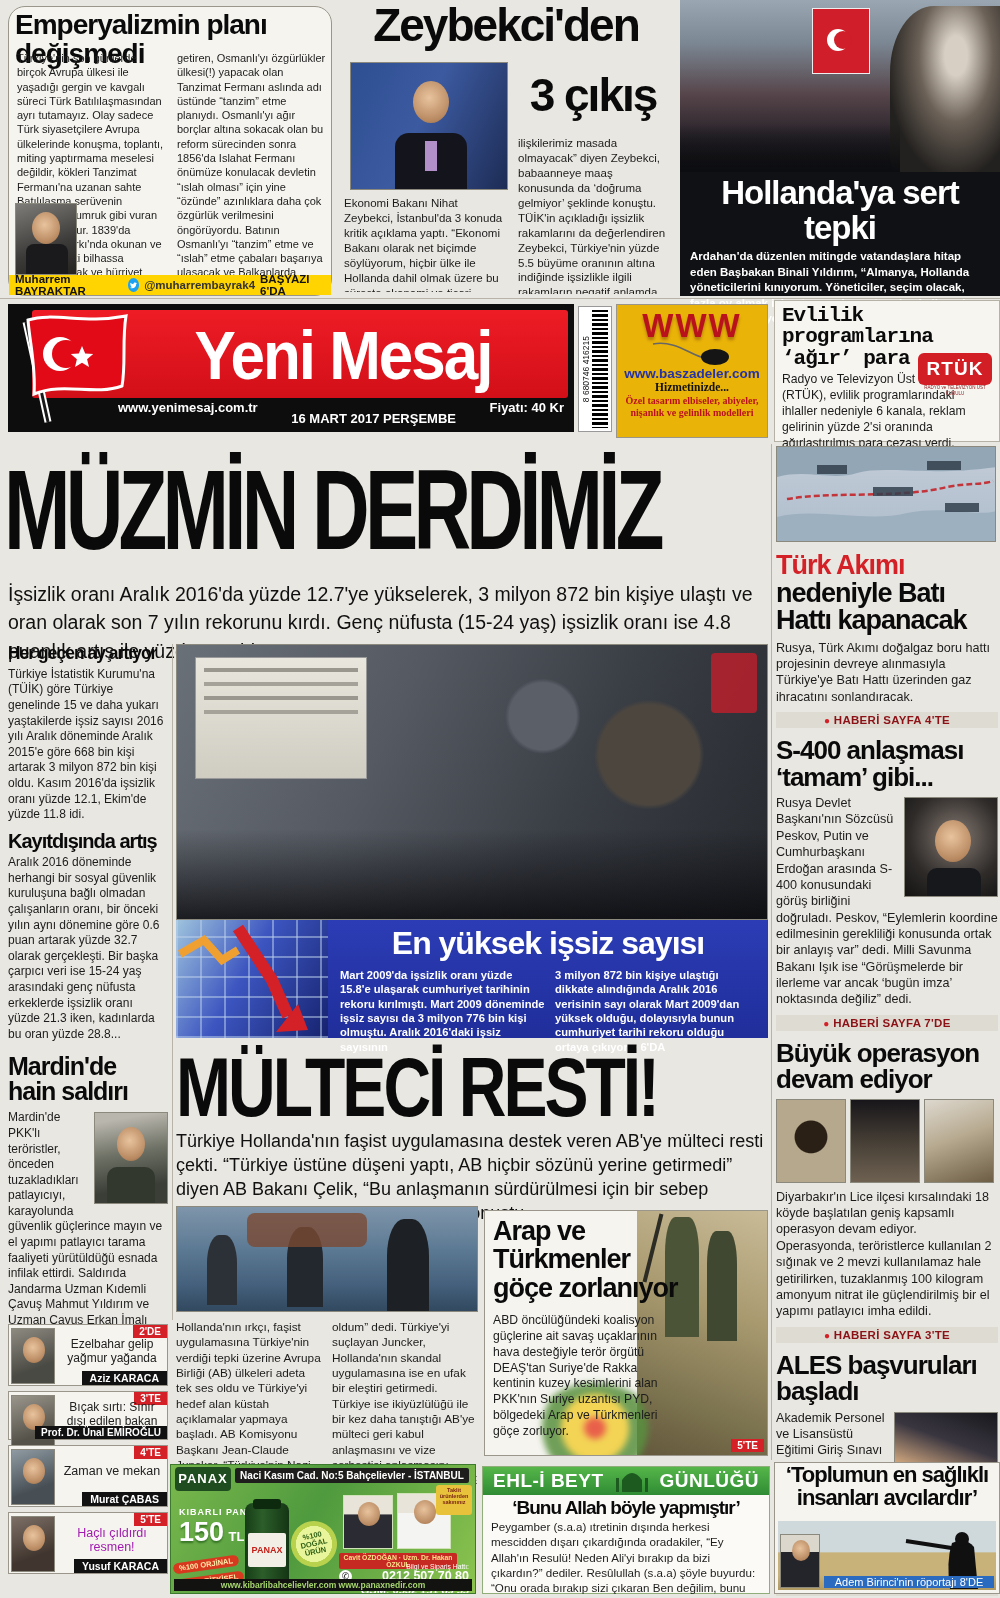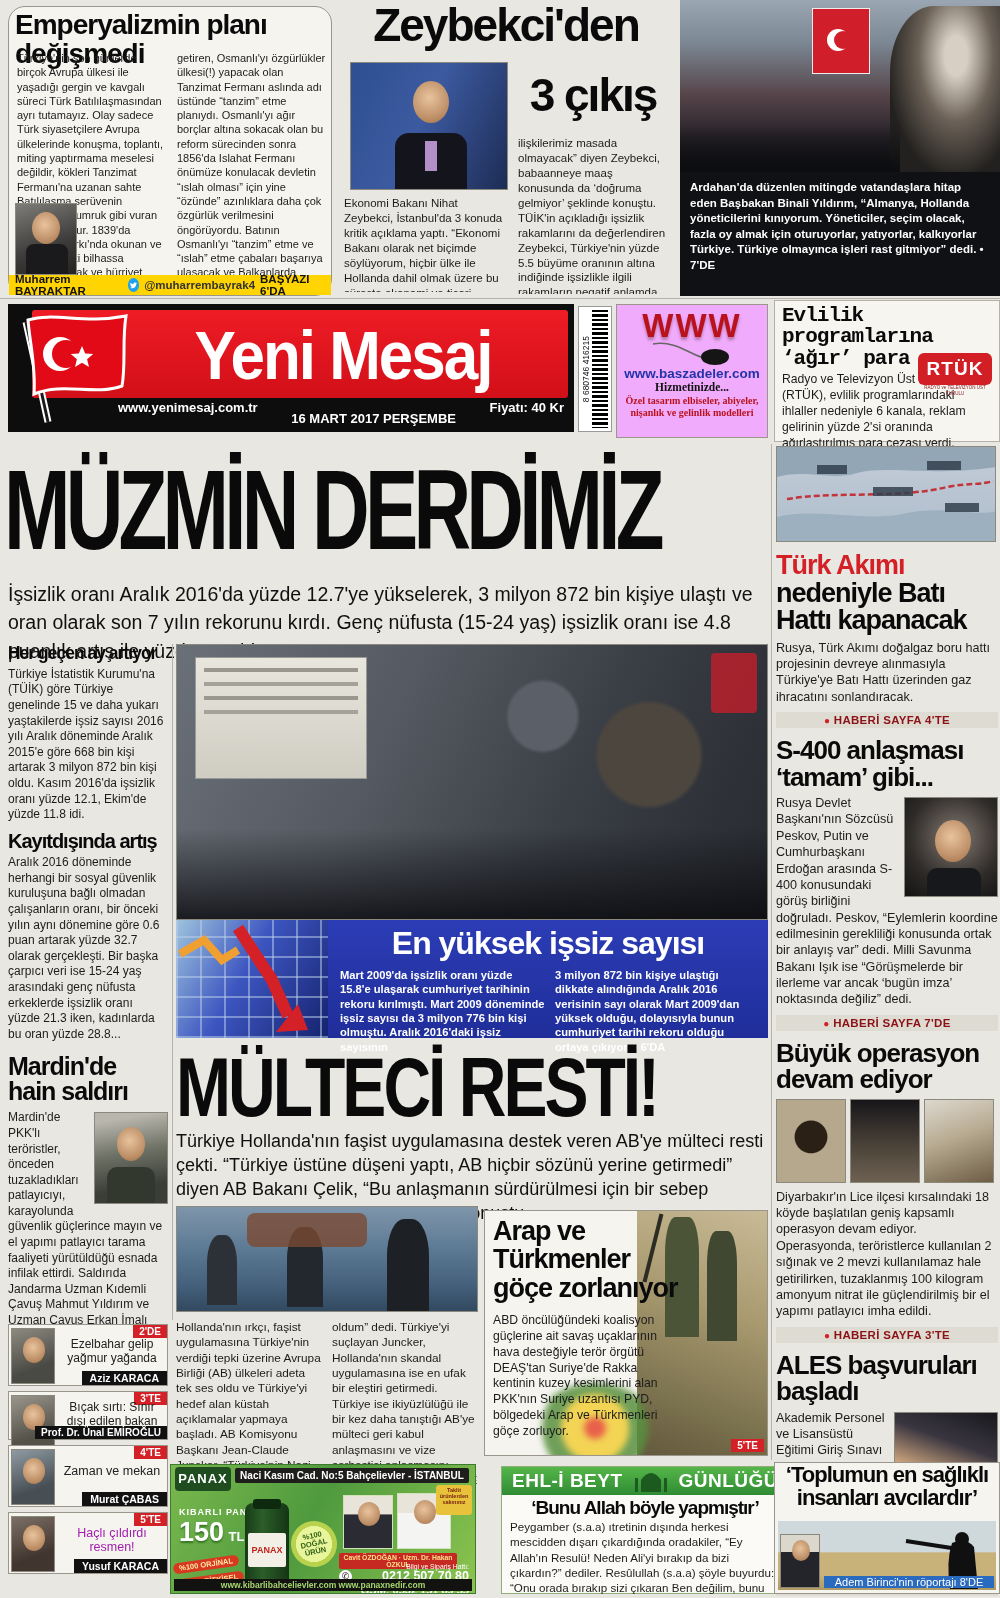--- a/index.html
+++ b/index.html
@@ -61,20 +61,21 @@
   <div class="abs" style="left:680px;top:0;width:320px;height:296px;background:#101114;">
     <div class="abs ph" style="left:0;top:0;width:320px;height:172px;border:none;background:linear-gradient(180deg,#9aa6b2 0%,#7b8793 25%,#56454a 55%,#272229 80%,#121216 100%);">
       <div class="abs" style="left:132px;top:8px;width:56px;height:64px;background:#d01f2a;border:1px solid #eee;">
         <div class="abs" style="left:14px;top:20px;width:22px;height:22px;border-radius:50%;background:#fff;"></div>
         <div class="abs" style="left:21px;top:22px;width:18px;height:18px;border-radius:50%;background:#d01f2a;"></div>
       </div>
       <div class="abs" style="right:0;top:6px;width:110px;height:166px;background:radial-gradient(ellipse at 60% 30%,#d8cfc4 12%,#6b6157 40%,#23211f 75%);border-radius:40% 0 0 10%;"></div>
       <div class="abs" style="left:0;bottom:0;width:220px;height:48px;background:linear-gradient(0deg,#0c0d10,rgba(20,22,26,0));"></div>
     </div>
     <div class="abs" style="left:0;top:172px;width:320px;height:124px;padding:4px 10px;box-sizing:border-box;">
+      <div class="whitebold" style="font-size:33px;letter-spacing:-1px;text-align:center;line-height:1.05;">Hollanda'ya sert tepki</div>
       <div class="whitebold" style="font-size:11.5px;line-height:1.35;margin-top:4px;">Ardahan'da düzenlen mitingde vatandaşlara hitap eden Başbakan Binali Yıldırım, “Almanya, Hollanda yöneticilerini kınıyorum. Yöneticiler, seçim olacak, fazla oy almak için oturuyorlar, yatıyorlar, kalkıyorlar Türkiye. Türkiye olmayınca işleri rast gitmiyor” dedi. • 7'DE</div>
     </div>
   </div>
 
   <div class="hline" style="left:0;top:298px;width:1000px;"></div>
 
   <div class="abs" style="left:8px;top:304px;width:566px;height:128px;background:#0d0d0d;">
     <div class="abs" style="left:24px;top:6px;width:536px;height:88px;background:linear-gradient(180deg,#ee1c25,#d20f18);border-radius:3px;display:flex;align-items:center;justify-content:center;padding-left:86px;box-sizing:border-box;">
       <span class="whitebold" style="font-size:62px;letter-spacing:-2px;transform:scaleY(1.12);">Yeni Mesaj</span>
     </div>
@@ -93,21 +94,21 @@
     </div>
   </div>
 
   <div class="abs" style="left:578px;top:306px;width:34px;height:126px;background:#fff;border:1px solid #999;box-sizing:border-box;display:flex;">
     <div style="width:13px;display:flex;align-items:center;justify-content:center;">
       <span style="writing-mode:vertical-rl;transform:rotate(180deg);font-size:8.5px;color:#111;">8 680746 416215</span>
     </div>
     <div style="flex:1;margin:3px 3px 3px 0;background:repeating-linear-gradient(180deg,#000 0 2px,#fff 2px 4px,#000 4px 7px,#fff 7px 9px);"></div>
   </div>
 
-  <div class="abs frame" style="left:616px;top:304px;width:152px;height:134px;background:#f0abfc;text-align:center;">
+  <div class="abs frame" style="left:616px;top:304px;width:152px;height:134px;background:#eab308;text-align:center;">
     <div style="font-size:33px;font-weight:bold;color:#b9121d;letter-spacing:2px;text-shadow:0 3px 3px rgba(80,20,20,.35);line-height:1;margin-top:4px;">WWW</div>
     <svg width="90" height="26" viewBox="0 0 90 26" style="margin-top:-2px;">
       <path d="M6 4 C30 0 44 16 58 18" stroke="#666" stroke-width="1.5" fill="none"></path>
       <ellipse cx="68" cy="17" rx="14" ry="8" fill="#151515"></ellipse>
     </svg>
     <div style="font-size:13.5px;font-weight:bold;color:#2433a8;margin-top:-4px;">www.baszadeler.com</div>
     <div style="font-family:'Liberation Serif',serif;font-size:11.5px;font-weight:bold;color:#111;">Hizmetinizde...</div>
     <div style="font-family:'Liberation Serif',serif;font-size:10px;font-weight:bold;color:#b9121d;padding:0 6px;line-height:1.15;margin-top:2px;">Özel tasarım elbiseler, abiyeler, nişanlık ve gelinlik modelleri</div>
   </div>
 
@@ -316,21 +317,21 @@
     <div class="abs" style="right:3px;top:20px;width:36px;height:30px;background:#e8c23a;border-radius:3px;color:#7a2515;font-size:5.5px;font-weight:bold;text-align:center;padding:2px;box-sizing:border-box;">Taklit ürünlerden sakınınız</div>
     <div class="abs" style="right:6px;top:98px;width:130px;text-align:right;">
       <span style="color:#fff;font-size:6.8px;display:block;">Bilgi ve Sipariş Hattı:</span>
       <span style="float:left;width:13px;height:13px;background:#fff;border-radius:50%;color:#111;font-size:9px;line-height:13px;text-align:center;">✆</span>
       <span class="whitebold" style="font-size:12.5px;display:block;line-height:1.1;">0212 507 70 80</span>
       <span class="whitebold" style="font-size:11px;display:block;line-height:1.1;">GSM: 0532 151 89 55</span>
     </div>
     <div class="abs" style="left:3px;right:3px;bottom:2px;background:#121210;color:#a6d56e;font-size:8.5px;font-weight:bold;text-align:center;padding:1px 0;">www.kibarlibahcelievler.com      www.panaxnedir.com</div>
   </div>
 
-  <div class="abs" style="left:482px;top:1466px;width:288px;height:128px;background:#fbfaf6;border:1px solid #8fae79;box-sizing:border-box;margin-left:19px;">
+  <div class="abs" style="left:482px;top:1466px;width:288px;height:128px;background:#fbfaf6;border:1px solid #8fae79;box-sizing:border-box;">
     <div style="height:28px;background:linear-gradient(180deg,#55b649,#2f8c34);display:flex;align-items:center;justify-content:space-between;padding:0 10px;">
       <span class="whitebold" style="font-size:19px;letter-spacing:.5px;">EHL-İ BEYT</span>
       <svg width="34" height="22" viewBox="0 0 34 22">
         <path d="M7 22 L7 10 Q17 -4 27 10 L27 22 Z" fill="#1c5a20"></path>
         <rect x="1" y="8" width="3" height="14" fill="#1c5a20"></rect>
         <rect x="30" y="8" width="3" height="14" fill="#1c5a20"></rect>
       </svg>
       <span class="whitebold" style="font-size:19px;letter-spacing:.5px;">GÜNLÜĞÜ</span>
     </div>
     <div class="hd" style="font-size:19px;text-align:center;margin-top:3px;">‘Bunu Allah böyle yapmıştır’</div>

